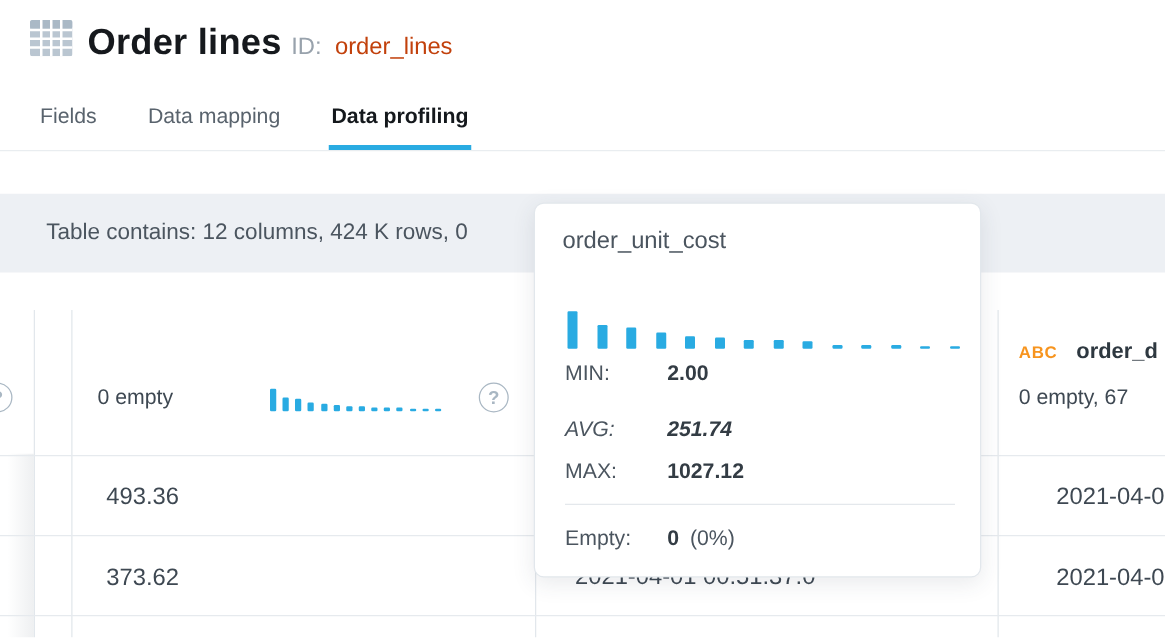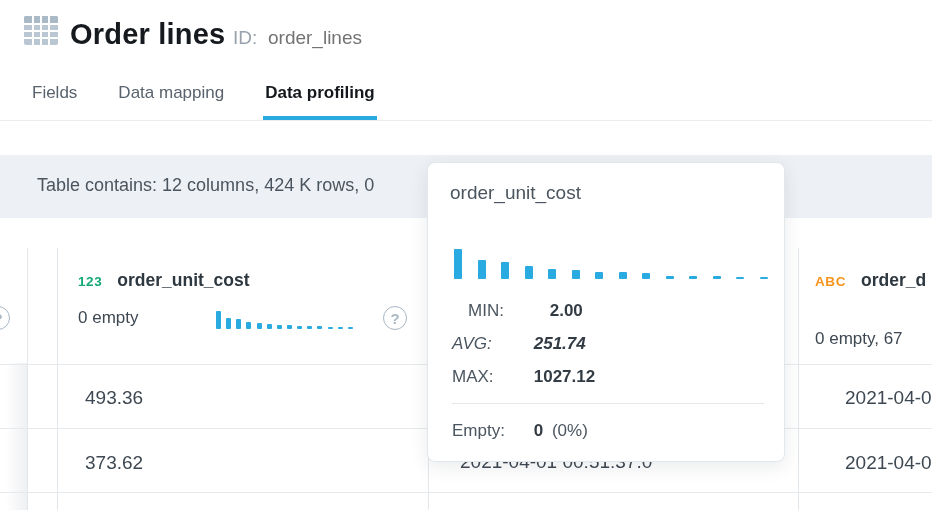--- a/index.html
+++ b/index.html
@@ -7,21 +7,21 @@
               font-family:"Liberation Sans", sans-serif; color:#3e4852; }
   .page { position:relative; width:932px; height:510px; background:#fff; }
 
   
   .app-header { position:absolute; top:0; left:0; width:932px; height:121px;
                 background:#fff; border-bottom:1px solid #e9edf0; z-index:2; }
   .table-icon { position:absolute; left:24px; top:16px; }
   .app-title { position:absolute; left:70px; top:18px; font-size:29px; font-weight:bold;
                color:#16191d; letter-spacing:.2px; }
   .id-label { position:absolute; left:233px; top:27px; font-size:19px; color:#98a2ac; }
-  .id-value { position:absolute; left:268px; top:27px; font-size:19px; color:#737373; }
+  .id-value { position:absolute; left:268px; top:27px; font-size:19px; color:#c2410c; }
 
   
   .tabs { position:absolute; left:30px; bottom:0; display:flex; gap:37px; }
   .tab { font-size:17px; color:#59636d; padding:0 2px 13px 2px; cursor:pointer;
          border-bottom:4px solid transparent; }
   .tab.active { color:#14181c; font-weight:bold; border-bottom-color:#29abe2; }
 
   
   .info-bar { position:absolute; top:155px; left:0; width:932px; height:63px;
               background:#edf0f4; z-index:1; }
@@ -109,23 +109,20 @@
   <div class="vline" style="left:27px"></div>
   <div class="vline" style="left:57px"></div>
   <div class="vline" style="left:428px"></div>
   <div class="vline" style="left:798px"></div>
   <div class="hline" style="top:364px"></div>
   <div class="hline" style="top:428px"></div>
   <div class="hline" style="top:492px"></div>
 
   <div class="help-icon" style="left:-14px; top:306px;">?</div>
 
-  <div class="col-header" style="left:78px; top:270px;">
-    <span class="type-badge" style="color:#12a878">123</span><span class="col-name">order_unit_cost</span>
-  </div>
   <div class="col-empty" style="left:78px; top:308px;">0 empty</div>
   <div class="mini-hist">
       <div class="bar" style="height: 18px;"></div>
       <div class="bar" style="height: 11px;"></div>
       <div class="bar" style="height: 10px;"></div>
       <div class="bar" style="height: 7px;"></div>
       <div class="bar" style="height: 6px;"></div>
       <div class="bar" style="height: 5px;"></div>
       <div class="bar" style="height: 4px;"></div>
       <div class="bar" style="height: 4px;"></div>
@@ -134,21 +131,21 @@
       <div class="bar" style="height: 3px;"></div>
       <div class="bar" style="height: 2px;"></div>
       <div class="bar" style="height: 2px;"></div>
       <div class="bar" style="height: 2px;"></div>
     </div>
   <div class="help-icon" style="left:383px; top:306px;">?</div>
 
   <div class="col-header" style="left:815px; top:270px;text-align:right;">
     <span class="type-badge" style="color:#f7941e">ABC</span><span class="col-name">order_d</span>
   </div>
-  <div class="col-empty" style="left:815px; top:308px;margin-top:21px;">0 empty, 67</div>
+  <div class="col-empty" style="left:815px; top:308px;">0 empty, 67</div>
 
   <div class="cell" style="left:85px;  top:387px;">493.36</div>
   <div class="cell" style="left:845px; top:387px;">2021-04-01</div>
 
   <div class="cell" style="left:85px;  top:452px;">373.62</div>
   <div class="cell" style="left:460px; top:451px;">2021-04-01 00:51:37.0</div>
   <div class="cell" style="left:845px; top:452px;">2021-04-01</div>
 
   <div class="popup">
     <div class="popup-title">order_unit_cost</div>
@@ -162,21 +159,21 @@
         <div class="bar" style="height: 7px;"></div>
         <div class="bar" style="height: 7px;"></div>
         <div class="bar" style="height: 6px;"></div>
         <div class="bar" style="height: 3px;"></div>
         <div class="bar" style="height: 3px;"></div>
         <div class="bar" style="height: 3px;"></div>
         <div class="bar" style="height: 2px;"></div>
         <div class="bar" style="height: 2px;"></div>
       </div>
 
-    <div class="stat-row" style="top:138px;margin-left:16px;">
+    <div class="stat-row" style="top:126px;">
       <span class="stat-label">MIN:</span>
       <span class="stat-value">2.00</span>
     </div>
     <div class="stat-row" style="top:171px;font-style:italic;">
       <span class="stat-label">AVG:</span>
       <span class="stat-value">251.74</span>
     </div>
     <div class="stat-row" style="top:204px;">
       <span class="stat-label">MAX:</span>
       <span class="stat-value">1027.12</span>

